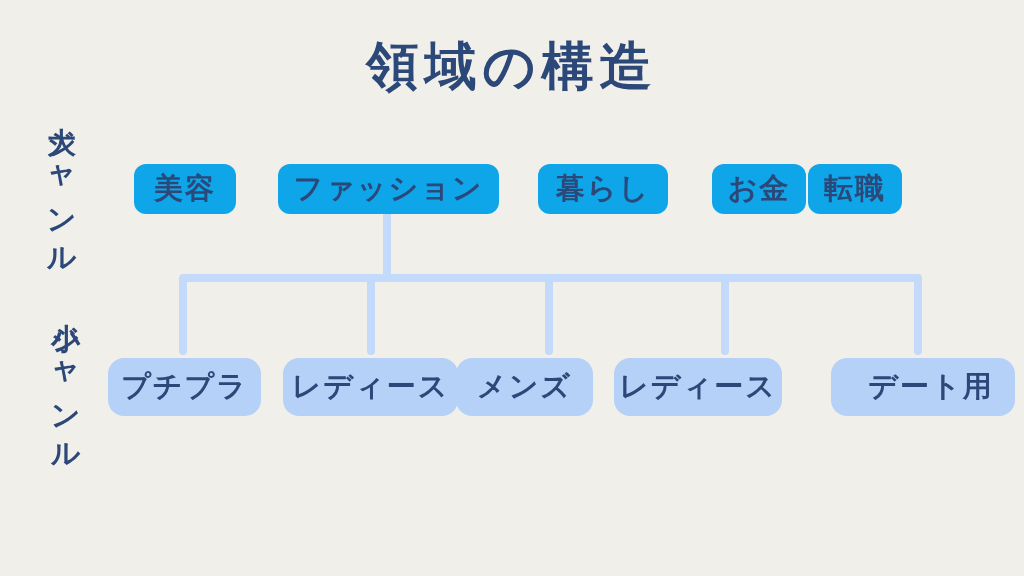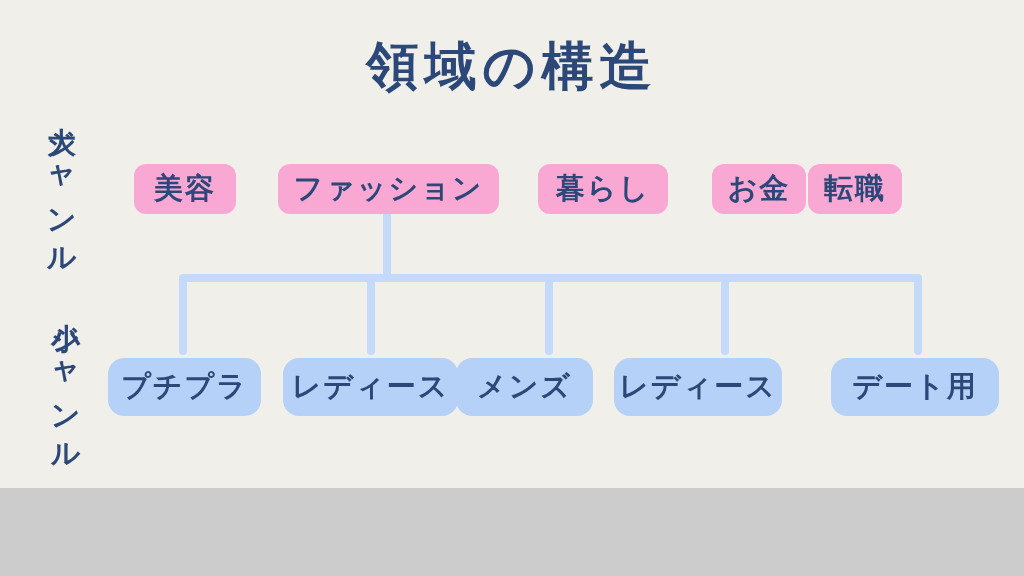--- a/index.html
+++ b/index.html
@@ -4,21 +4,21 @@
 <style>
   html, body {
     margin: 0;
     padding: 0;
     background: #cccccc;
     font-family: "DejaVu Sans", "Liberation Sans", sans-serif;
   }
   .canvas {
     position: relative;
     width: 1024px;
-    height: 488px;
+    height: 576px;
     background: #F1EFEA;
     overflow: hidden;
     color: #2B4878;
   }
   .title {
     position: absolute;
     top: 32px;
     left: 0;
     width: 100%;
     text-align: center;
@@ -55,40 +55,40 @@
     justify-content: center;
     font-weight: bold;
     font-size: 29px;
     letter-spacing: 2px;
     color: #2B4878;
     white-space: nowrap;
   }
   .box.major {
     top: 164px;
     height: 50px;
-    background: #f9a8d4;
+    background: #0ea5e9;
     border-radius: 12px;
   }
   .box.minor {
     top: 358px;
     height: 58px;
     background: #B5D1F7;
     border-radius: 16px;
   }
   .m1 { left: 134px; width: 102px; }
   .m2 { left: 278px; width: 221px; }
   .m3 { left: 538px; width: 130px; }
   .m4 { left: 712px; width: 94px; }
   .m5 { left: 808px; width: 94px; }
 
   .n1 { left: 108px; width: 153px; }
   .n2 { left: 283px; width: 175px; }
   .n3 { left: 456px; width: 137px; }
   .n4 { left: 614px; width: 168px; }
-  .n5 { left: 831px; width: 168px; }
+  .n5 { left: 831px; width: 168px; padding-left: 16px; }
 
   .footer {
     position: absolute;
     top: 477px;
     left: 0;
     width: 954px;
     text-align: center;
     font-size: 45px;
     font-weight: bold;
     color: #2B4878;

